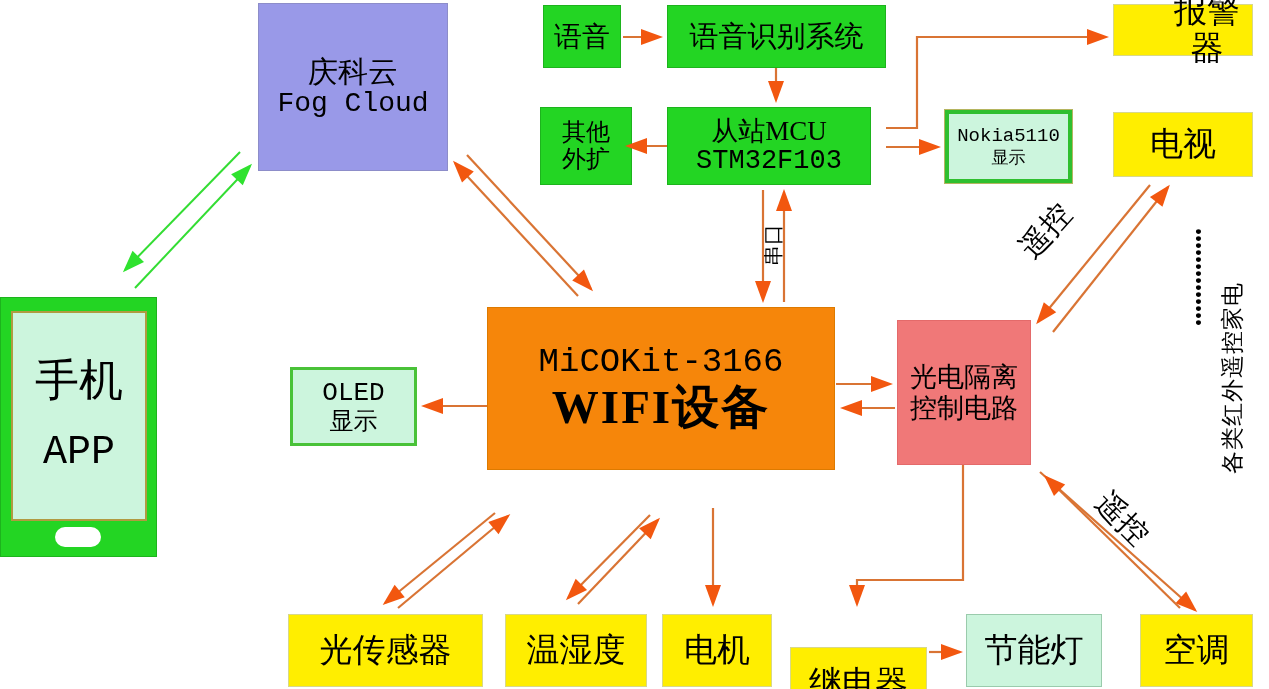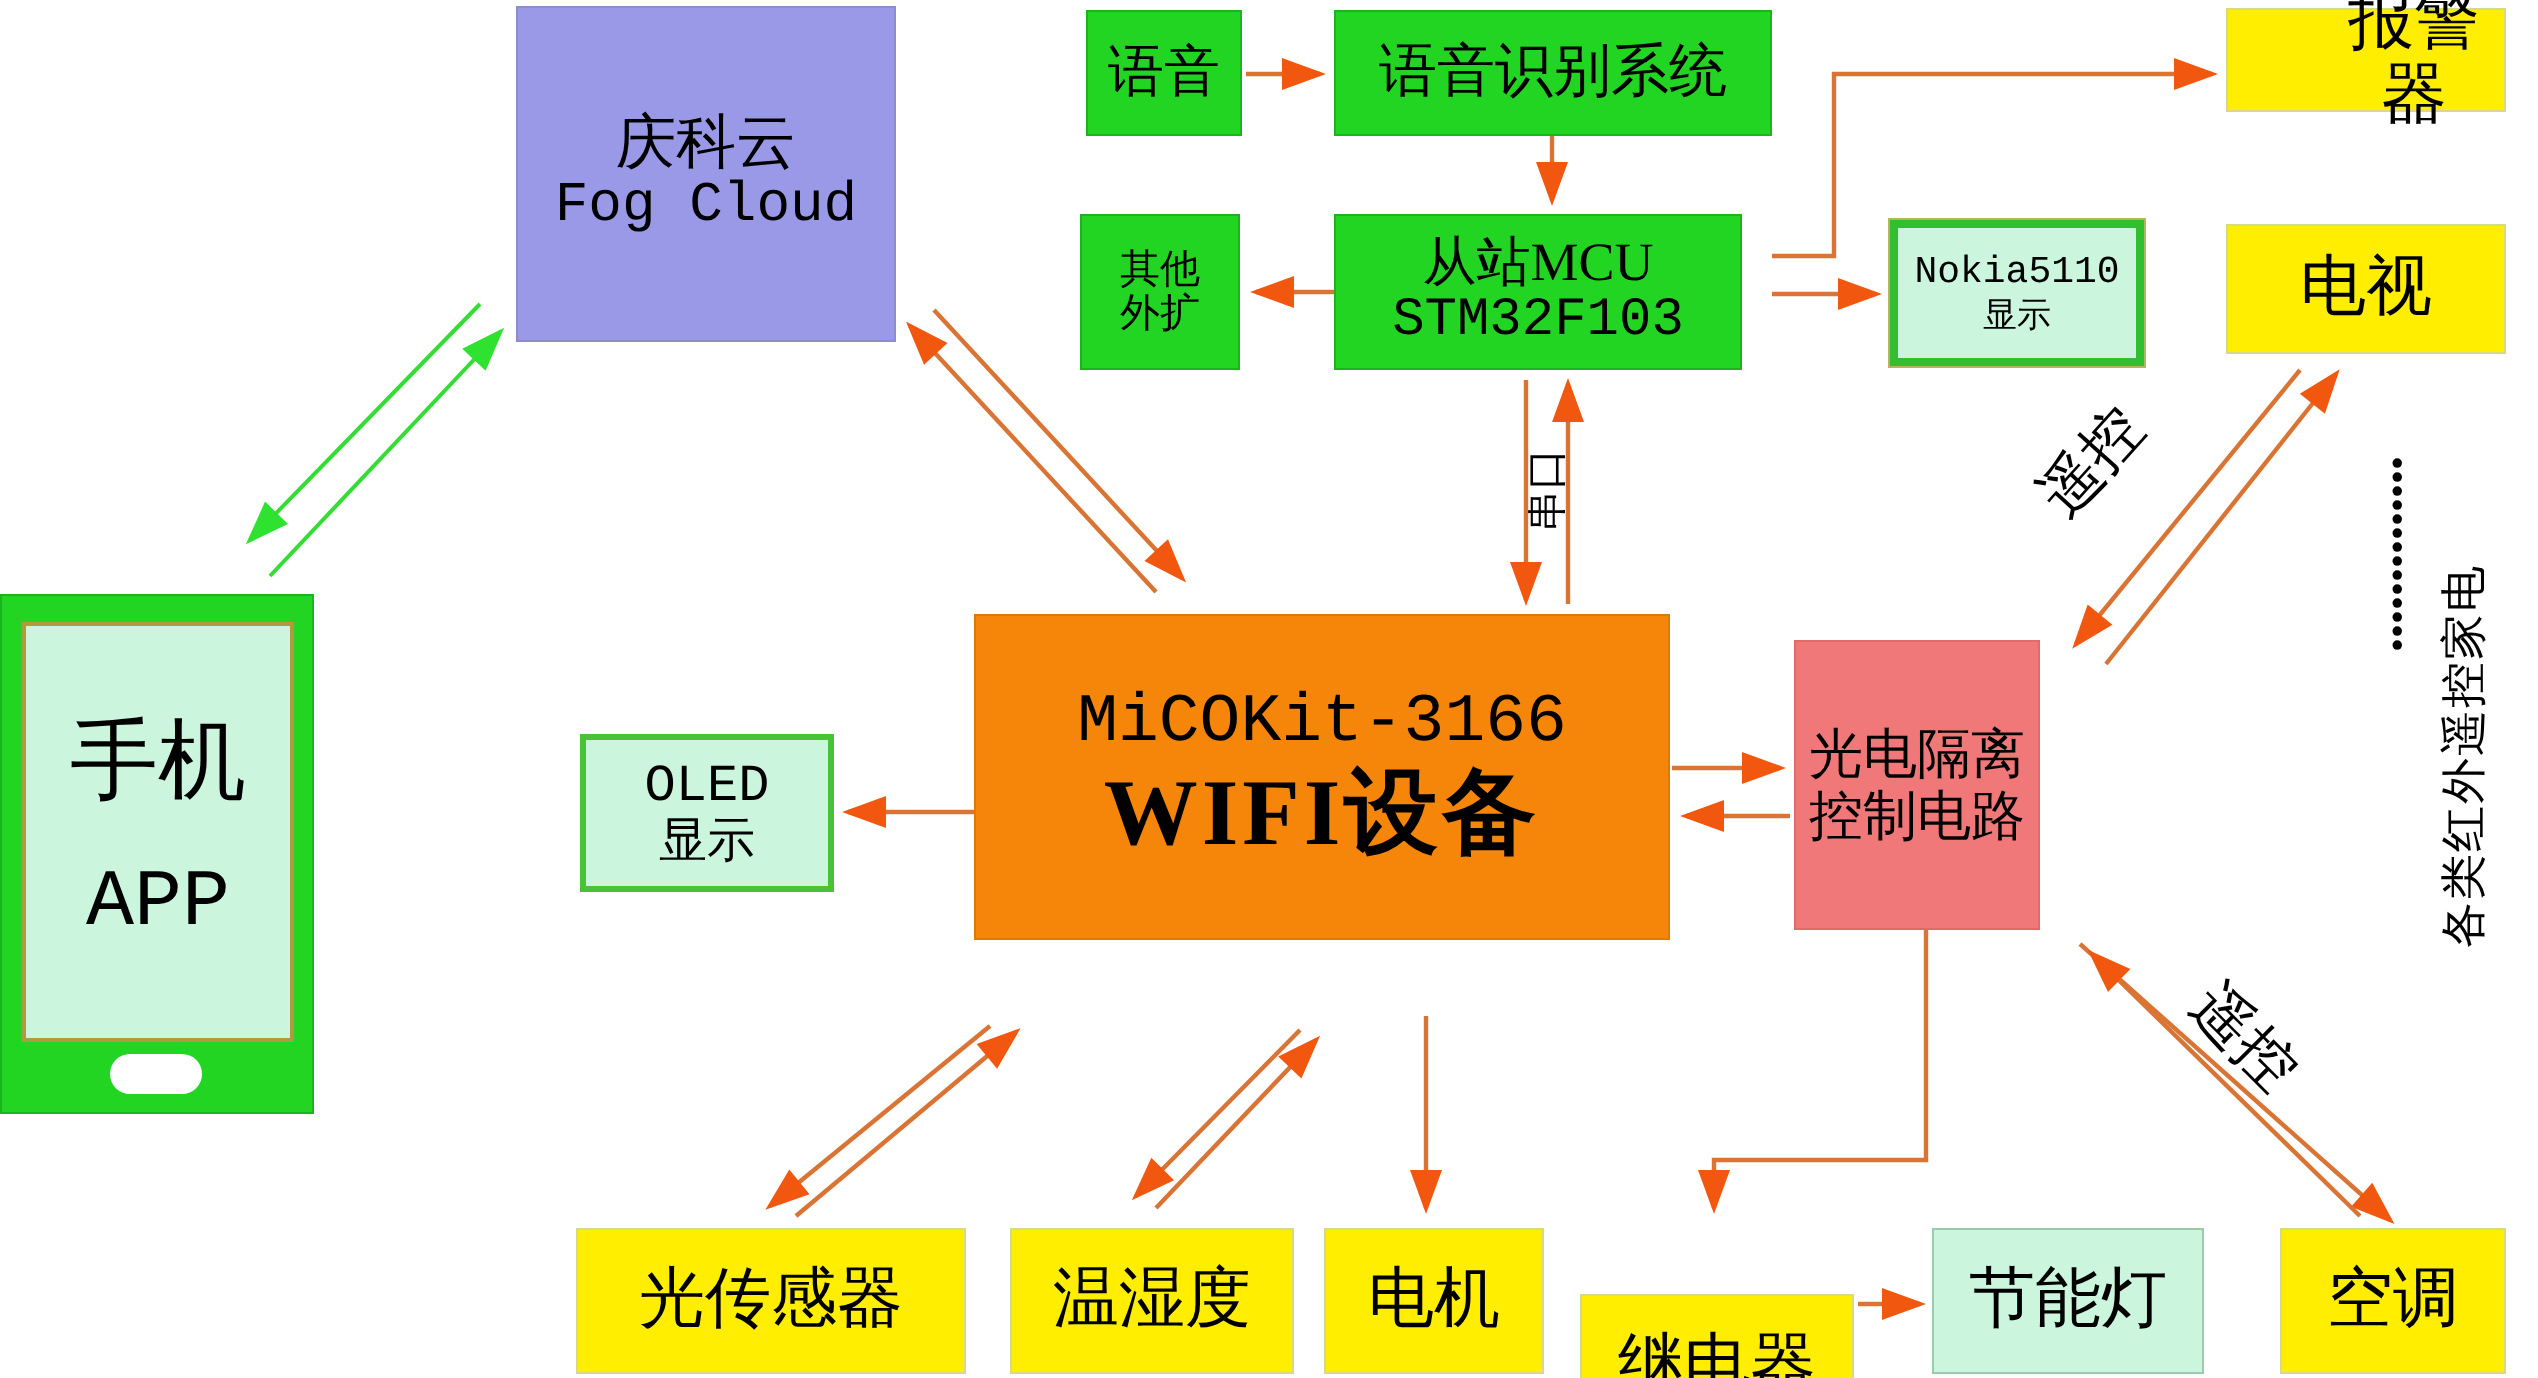--- a/index.html
+++ b/index.html
@@ -18,31 +18,31 @@
   .latin{font-family:"Liberation Mono","DejaVu Sans Mono",monospace;}
   
   .green{background:var(--green);border:1px solid #1db31d;}
   .yellow{background:var(--yellow);border:1px solid #d8d88a;}
   .mint{background:var(--mint);}
   
   .fog-cloud{left:258px;top:3px;width:190px;height:168px;background:var(--lavender);border:1px solid #8d8dc9;font-size:30px;}
   .fog-cloud .latin{font-size:28px;}
   .voice{left:543px;top:5px;width:78px;height:63px;font-size:28px;}
   .voice-recog{left:667px;top:5px;width:219px;height:63px;font-size:29px;}
-  .other-ext{left:540px;top:107px;width:80px;height:78px;font-size:20px;}
+  .other-ext{left:540px;top:107px;width:92px;height:78px;font-size:24px;}
   .slave-mcu{left:667px;top:107px;width:204px;height:78px;font-size:27px;}
   .nokia{left:945px;top:110px;width:127px;height:73px;border:4px solid #2fbf2f;outline:1px solid #b5b560;font-size:19px;line-height:1.15;}
   .nokia .cn{font-size:17px;}
   .alarm{left:1113px;top:4px;width:140px;height:52px;font-size:33px;padding-left:48px;}
   .tv{left:1113px;top:112px;width:140px;height:65px;font-size:33px;}
   .micokit{left:487px;top:307px;width:348px;height:163px;background:var(--orange);border:1px solid #dd7a00;font-size:34px;}
   .micokit .big{font-size:47px;font-weight:bold;letter-spacing:2px;}
   .oled{left:290px;top:367px;width:127px;height:79px;border:3px solid #49c238;font-size:26px;}
   .oled .cn{font-size:24px;}
-  .opto{left:897px;top:320px;width:123px;height:145px;background:var(--pink);border:1px solid #e46a6a;font-size:27px;}
+  .opto{left:897px;top:320px;width:134px;height:145px;background:var(--pink);border:1px solid #e46a6a;font-size:27px;}
   .light-sensor{left:288px;top:614px;width:195px;height:73px;font-size:33px;}
   .temp-hum{left:505px;top:614px;width:142px;height:73px;font-size:33px;}
   .motor{left:662px;top:614px;width:110px;height:73px;font-size:33px;}
   .relay{left:790px;top:614px;width:137px;height:73px;font-size:33px;margin-top:33px;}
   .energy-lamp{left:966px;top:614px;width:136px;height:73px;background:var(--mint);border:1px solid #9nci;border:1px solid #9acbac;font-size:33px;}
   .aircon{left:1140px;top:614px;width:113px;height:73px;font-size:33px;}
   
   .phone{position:absolute;left:0px;top:297px;width:155px;height:258px;background:var(--green);border:1px solid #1db31d;}
   .phone-screen{position:absolute;left:10px;top:13px;width:132px;height:206px;background:var(--mint);border:2px solid #b09a40;
     display:flex;flex-direction:column;align-items:center;justify-content:center;font-size:44px;line-height:1.15;gap:23px;}

